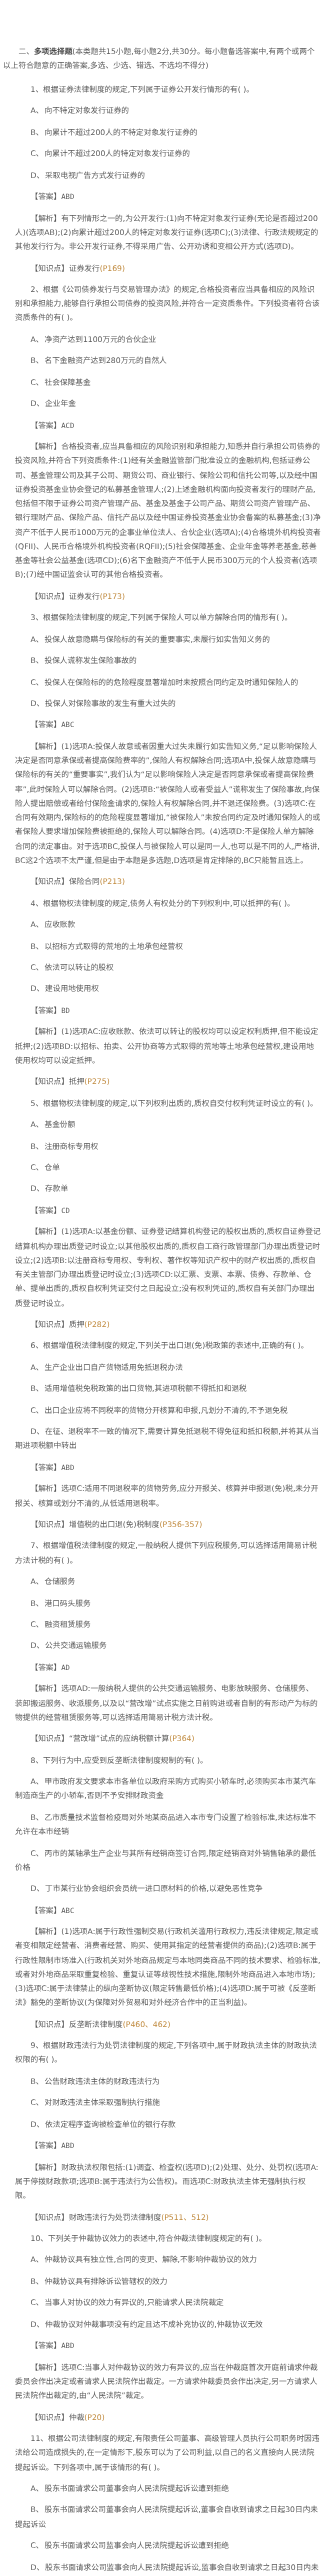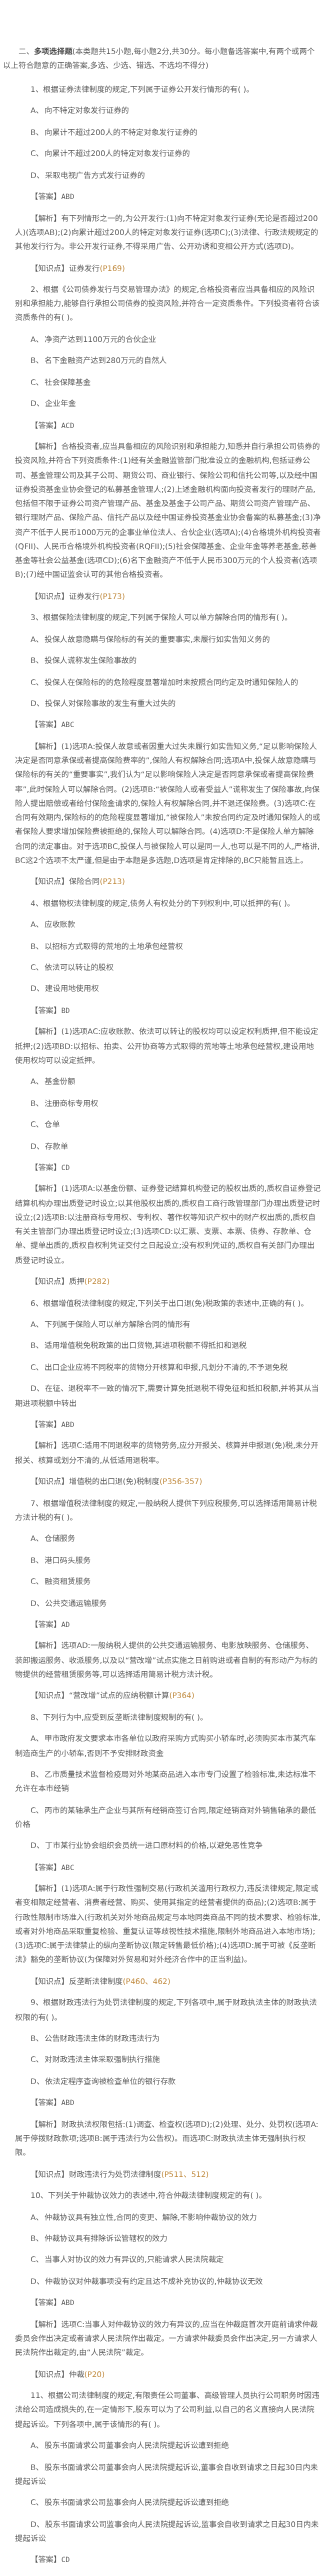--- a/index.html
+++ b/index.html
@@ -69,38 +69,40 @@
   <div class="question">
     <p class="stem"><span class="qnum">4、</span><span>根据物权法律制度的规定,债务人有权处分的下列权利中,可以抵押的有( )。</span></p>
     <div class="options">
           <p class="option"><span class="opt-letter">A、</span><span>应收账款</span></p>
           <p class="option"><span class="opt-letter">B、</span><span>以招标方式取得的荒地的土地承包经营权</span></p>
           <p class="option"><span class="opt-letter">C、</span><span>依法可以转让的股权</span></p>
           <p class="option"><span class="opt-letter">D、</span><span>建设用地使用权</span></p>
         </div>
     <p class="answer-line"><span class="tag">【答案】</span><span class="answer-val">BD</span></p>
     <p class="analysis-line"><span class="tag">【解析】</span><span>(1)选项AC:应收账款、依法可以转让的股权均可以设定权利质押,但不能设定抵押;(2)选项BD:以招标、拍卖、公开协商等方式取得的荒地等土地承包经营权,建设用地使用权均可以设定抵押。</span></p>
+    <p class="knowledge-line"><span class="tag">【知识点】</span><span>抵押</span><span class="page-ref">(P275)</span></p>
   </div>
 
   <div class="question">
+    <p class="stem"><span class="qnum">5、</span><span>根据物权法律制度的规定,以下列权利出质的,质权自交付权利凭证时设立的有( )。</span></p>
     <div class="options">
           <p class="option"><span class="opt-letter">A、</span><span>基金份额</span></p>
           <p class="option"><span class="opt-letter">B、</span><span>注册商标专用权</span></p>
           <p class="option"><span class="opt-letter">C、</span><span>仓单</span></p>
           <p class="option"><span class="opt-letter">D、</span><span>存款单</span></p>
         </div>
     <p class="answer-line"><span class="tag">【答案】</span><span class="answer-val">CD</span></p>
     <p class="analysis-line"><span class="tag">【解析】</span><span>(1)选项A:以基金份额、证券登记结算机构登记的股权出质的,质权自证券登记结算机构办理出质登记时设立;以其他股权出质的,质权自工商行政管理部门办理出质登记时设立;(2)选项B:以注册商标专用权、专利权、著作权等知识产权中的财产权出质的,质权自有关主管部门办理出质登记时设立;(3)选项CD:以汇票、支票、本票、债券、存款单、仓单、提单出质的,质权自权利凭证交付之日起设立;没有权利凭证的,质权自有关部门办理出质登记时设立。</span></p>
     <p class="knowledge-line"><span class="tag">【知识点】</span><span>质押</span><span class="page-ref">(P282)</span></p>
   </div>
 
   <div class="question">
     <p class="stem"><span class="qnum">6、</span><span>根据增值税法律制度的规定,下列关于出口退(免)税政策的表述中,正确的有( )。</span></p>
     <div class="options">
-          <p class="option"><span class="opt-letter">A、</span><span>下列属于保险人可以单方解除合同的情形有</span></p>
+          <p class="option"><span class="opt-letter">A、</span><span>生产企业出口自产货物适用免抵退税办法</span></p>
           <p class="option"><span class="opt-letter">B、</span><span>适用增值税免税政策的出口货物,其进项税额不得抵扣和退税</span></p>
           <p class="option"><span class="opt-letter">C、</span><span>出口企业应将不同税率的货物分开核算和申报,凡划分不清的,不予退免税</span></p>
           <p class="option"><span class="opt-letter">D、</span><span>在征、退税率不一致的情况下,需要计算免抵退税不得免征和抵扣税额,并将其从当期进项税额中转出</span></p>
         </div>
     <p class="answer-line"><span class="tag">【答案】</span><span class="answer-val">ABD</span></p>
     <p class="analysis-line"><span class="tag">【解析】</span><span>选项C:适用不同退税率的货物劳务,应分开报关、核算并申报退(免)税,未分开报关、核算或划分不清的,从低适用退税率。</span></p>
     <p class="knowledge-line"><span class="tag">【知识点】</span><span>增值税的出口退(免)税制度</span><span class="page-ref">(P356-357)</span></p>
   </div>
 
   <div class="question">

